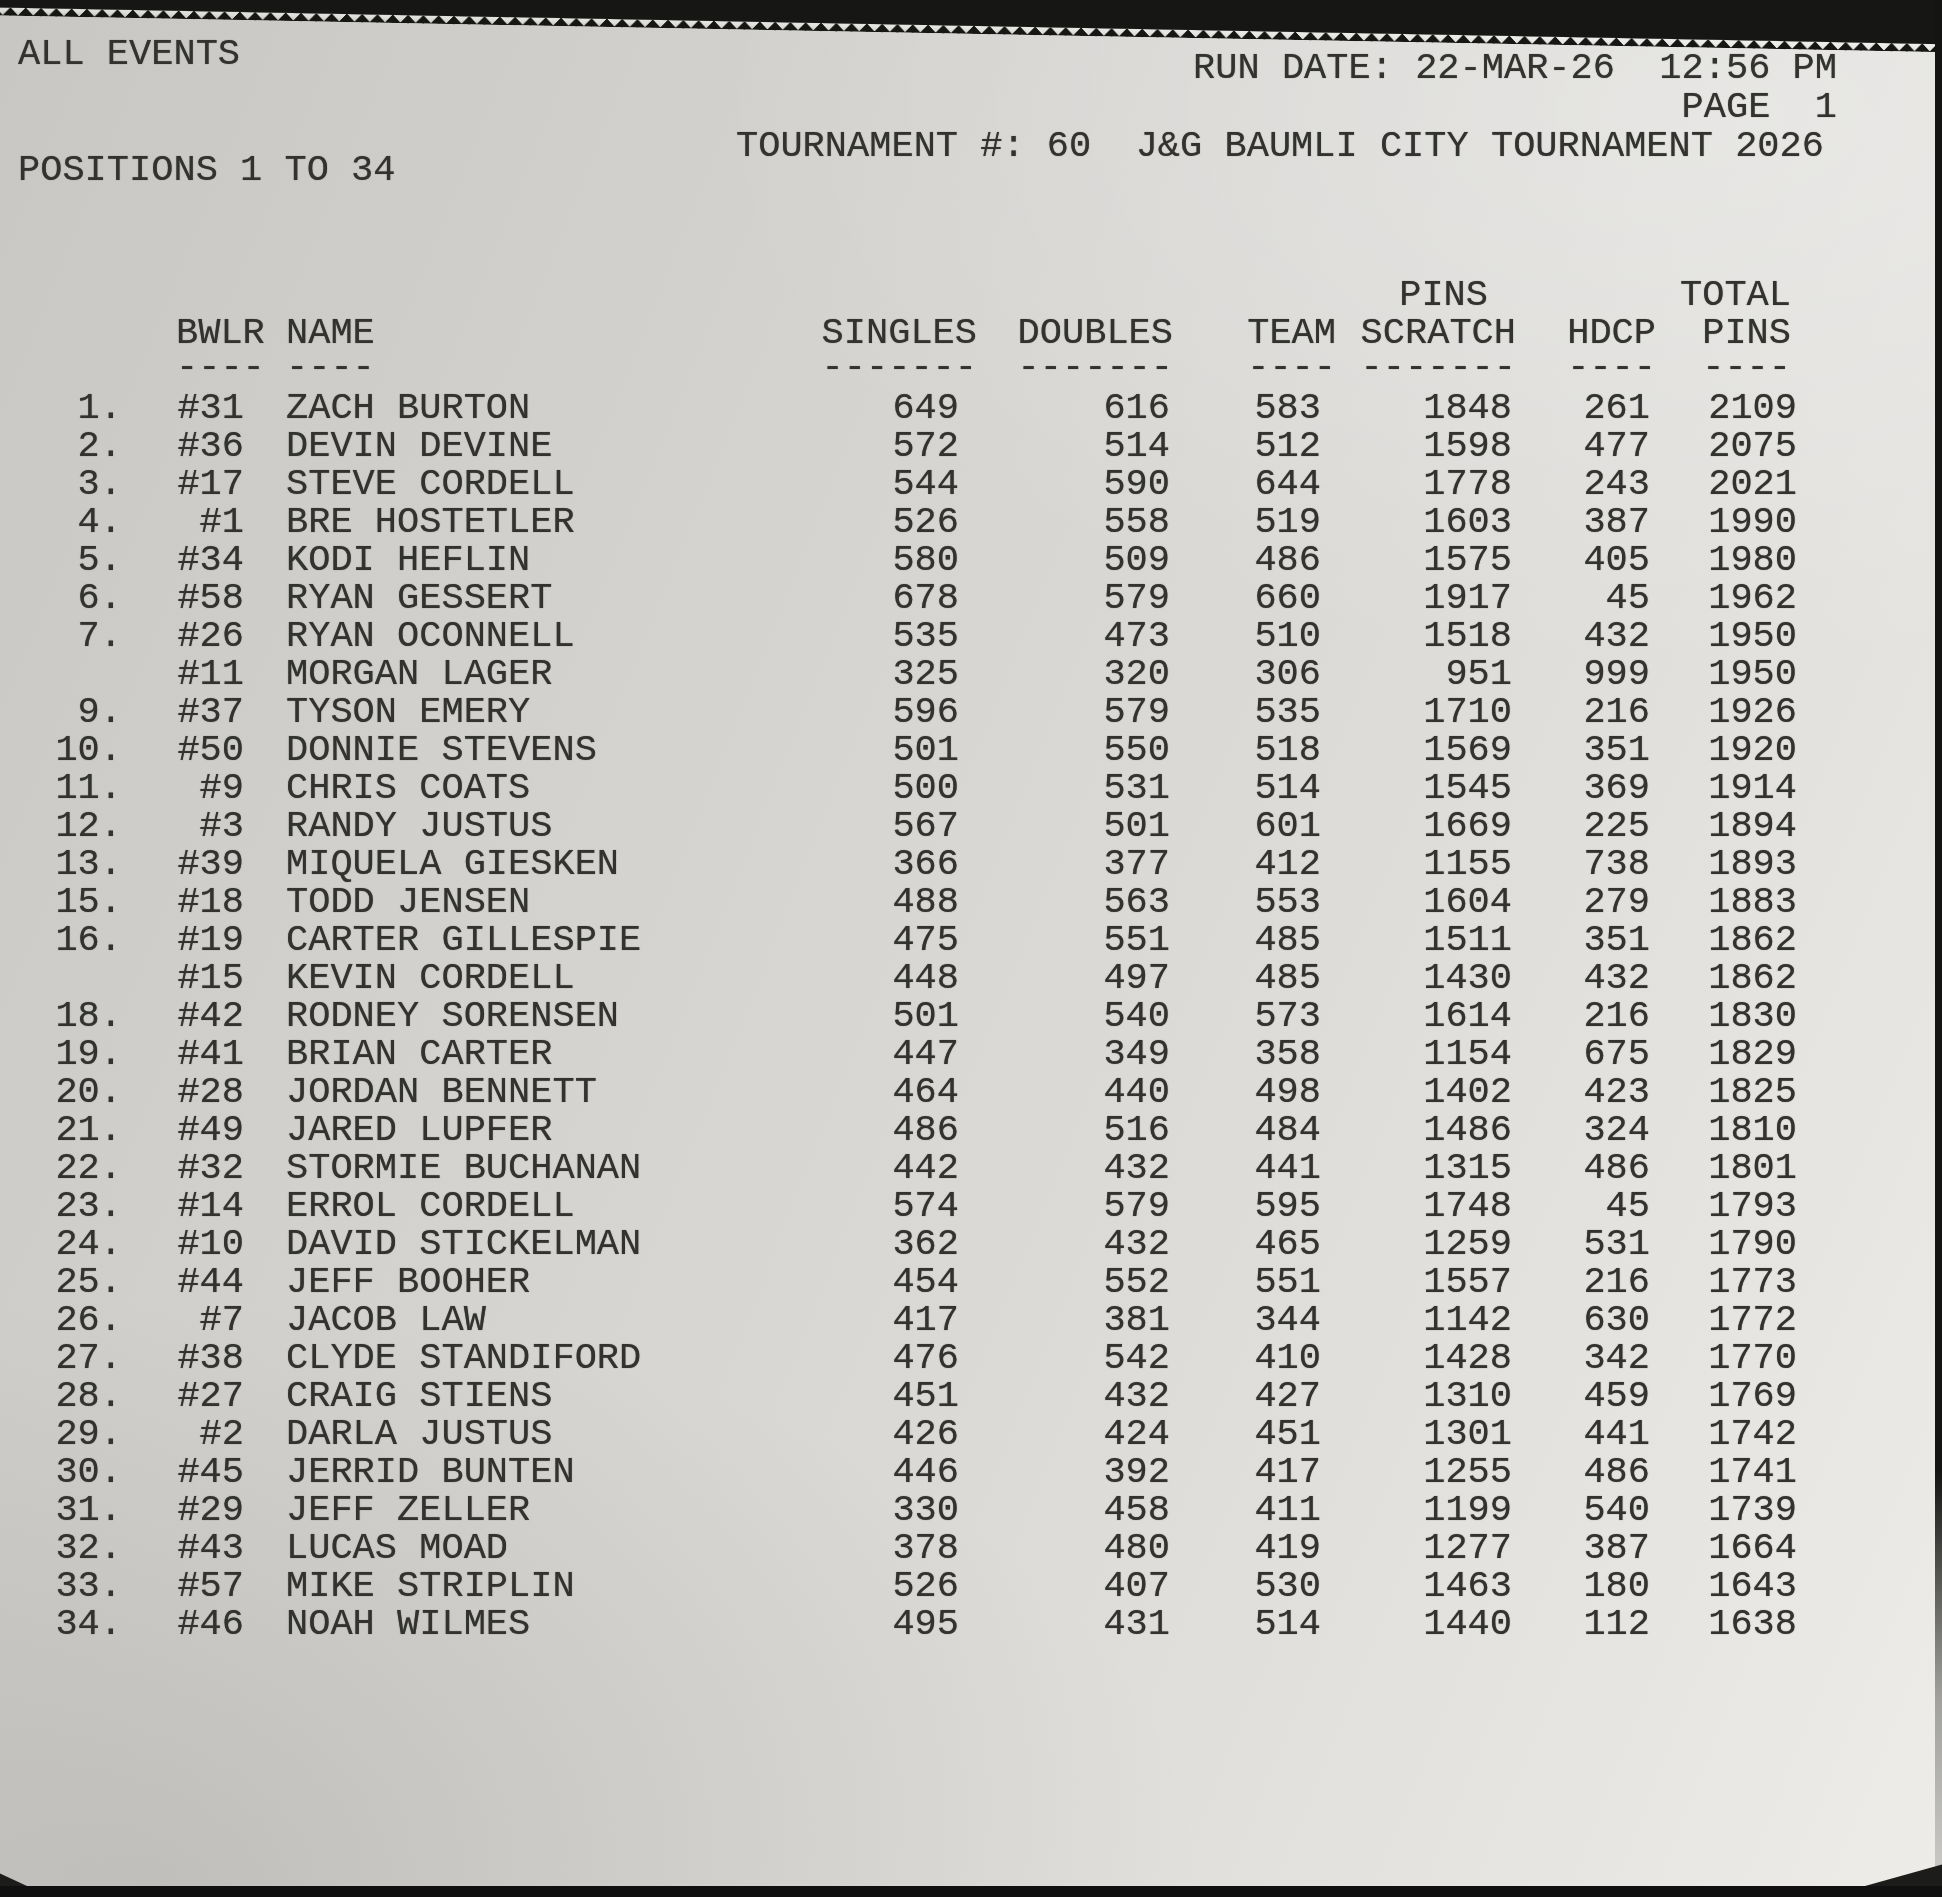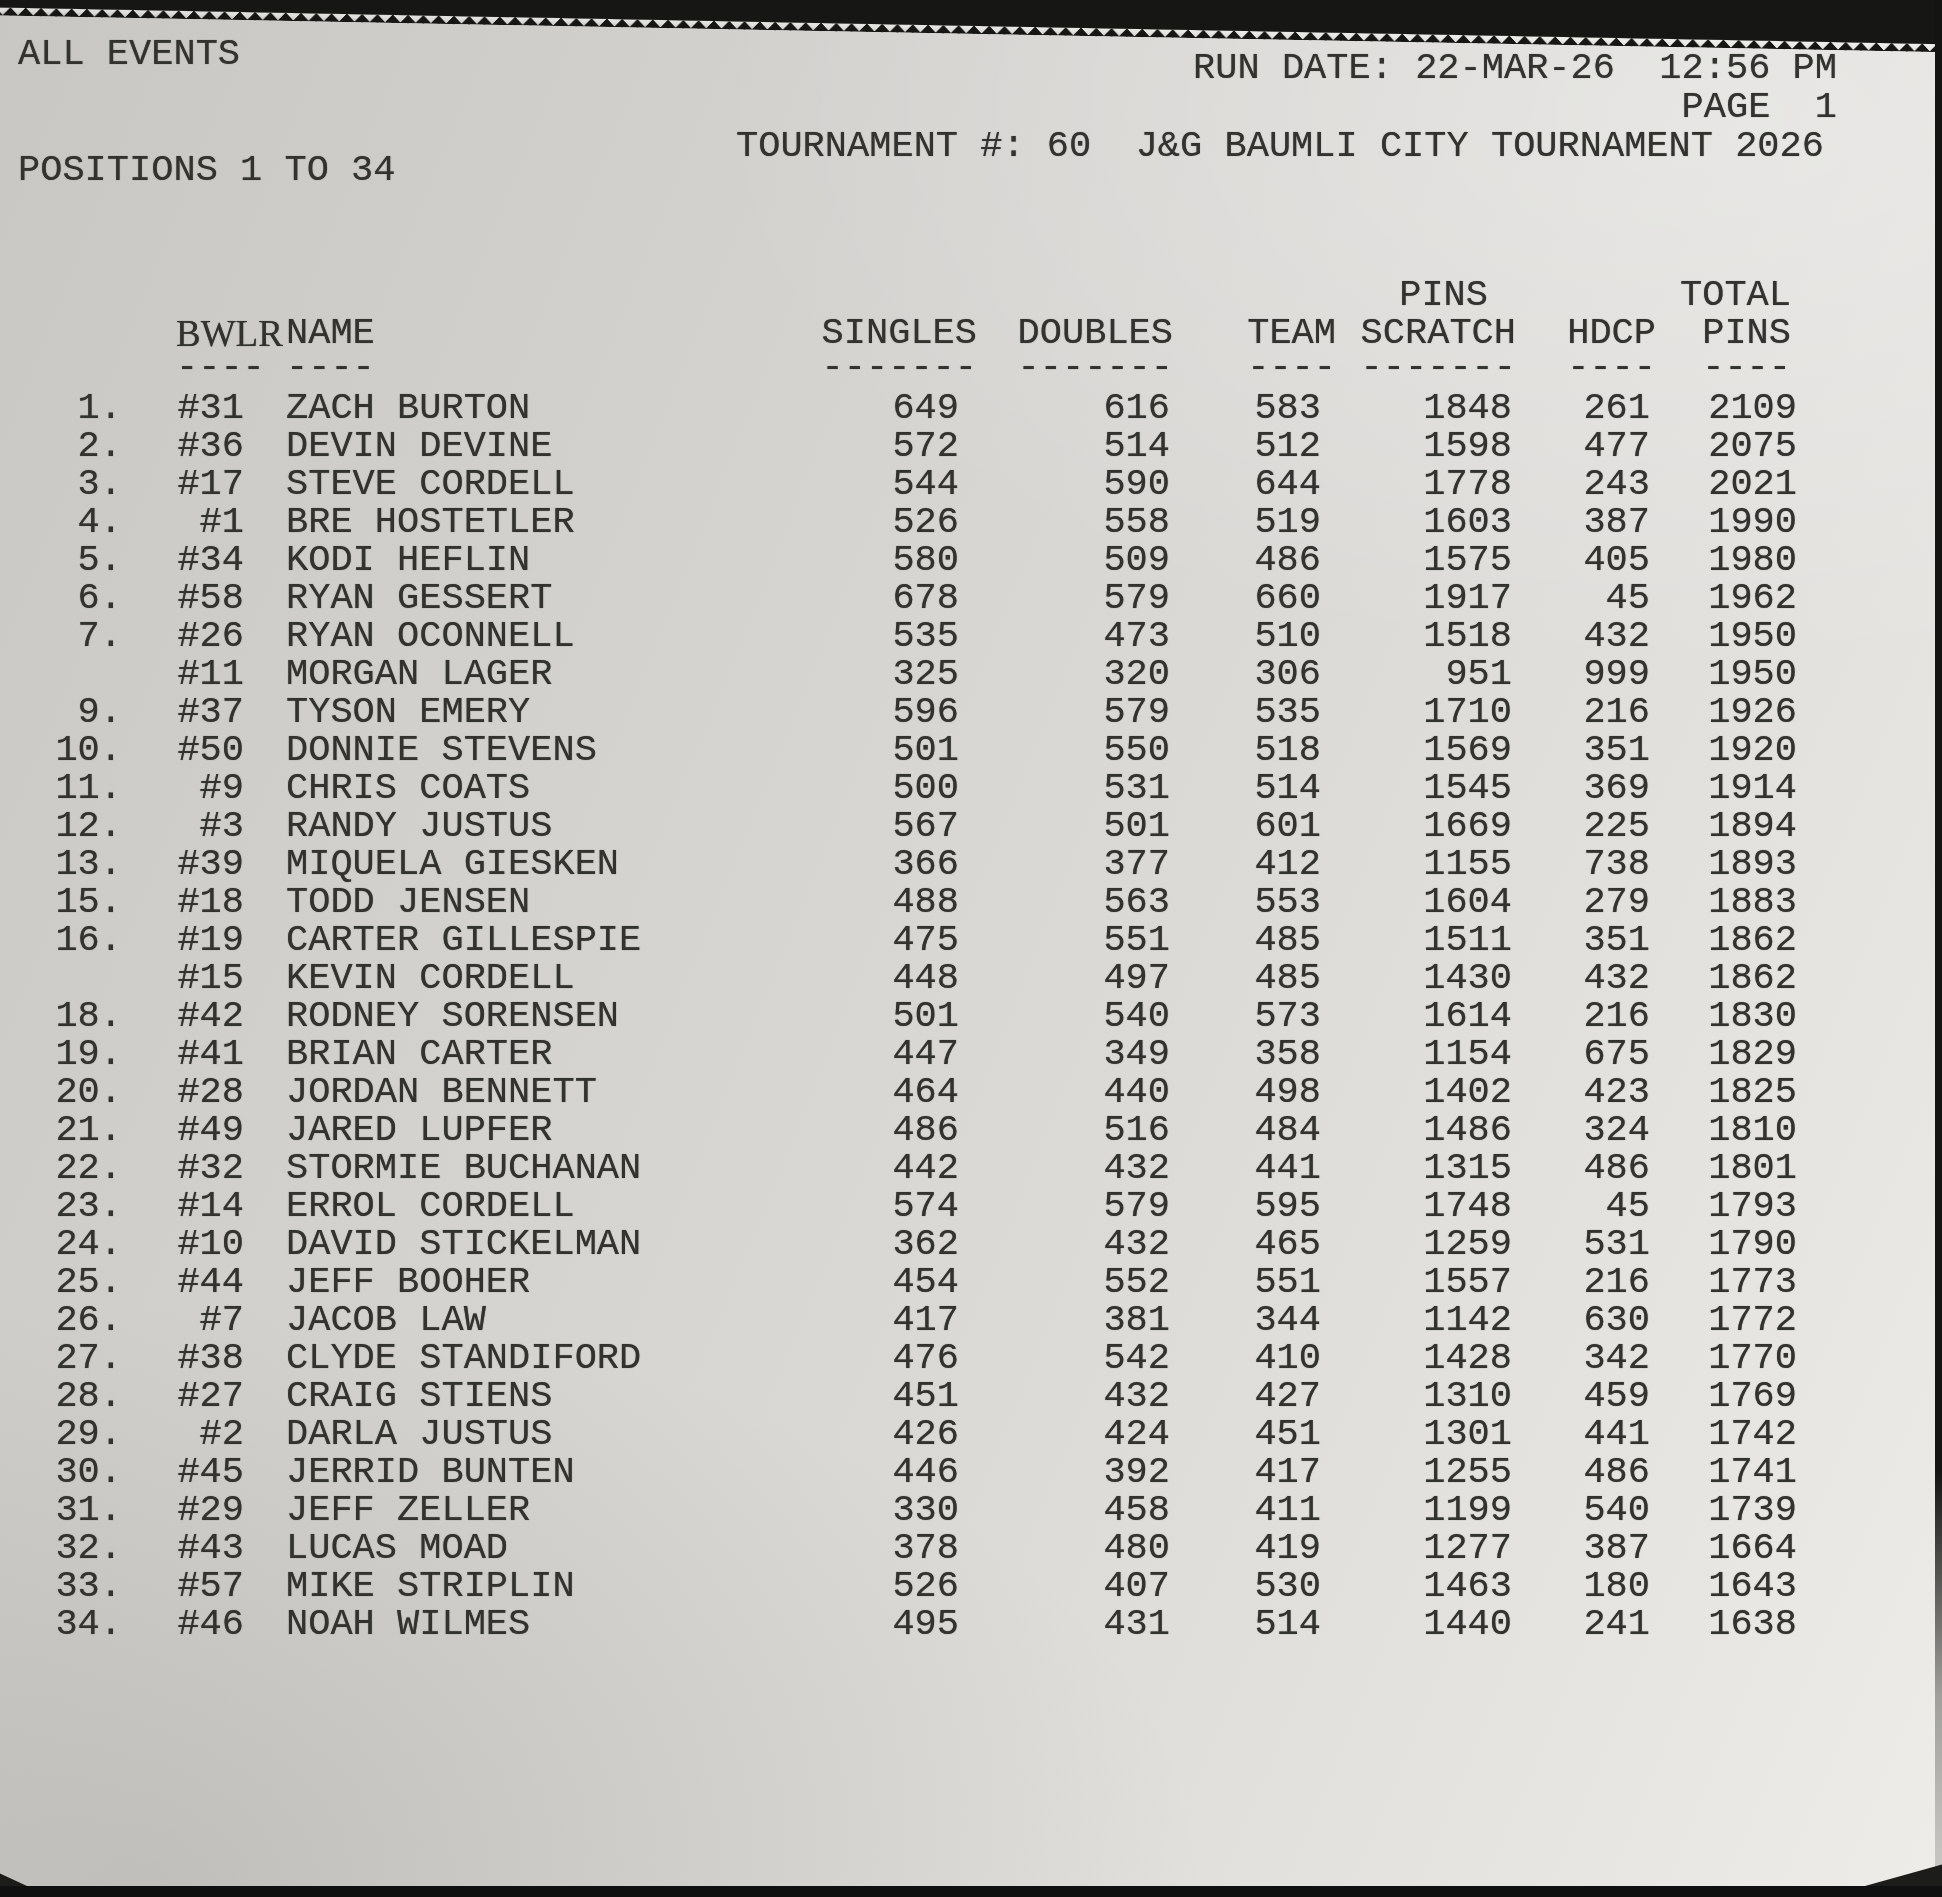--- a/index.html
+++ b/index.html
@@ -82,21 +82,21 @@
 
   <div class="line" style="left:18px;top:36px;">ALL EVENTS</div>
   <div class="line ra" style="left:1121px;top:50px;width:716px;">RUN DATE: 22-MAR-26  12:56 PM</div>
   <div class="line ra" style="left:1481px;top:89px;width:356px;">PAGE  1</div>
   <div class="line" style="left:736px;top:128px;">TOURNAMENT #: 60  J&amp;G BAUMLI CITY TOURNAMENT 2026</div>
   <div class="line" style="left:18px;top:152px;">POSITIONS 1 TO 34</div>
 
   <div class="line ra" style="left:1308px;top:277px;width:180px;">PINS</div>
   <div class="line ra" style="left:1611px;top:277px;width:180px;">TOTAL</div>
 
-  <div class="line" style="left:176px;top:315px;font-family:Liberation Serif, serif;">BWLR</div>
+  <div class="line" style="left:176px;top:315px;">BWLR</div>
   <div class="line" style="left:286px;top:315px;">NAME</div>
   <div class="line ra" style="left:797px;top:315px;width:180px;">SINGLES</div>
   <div class="line ra" style="left:993px;top:315px;width:180px;">DOUBLES</div>
   <div class="line ra" style="left:1156px;top:315px;width:180px;">TEAM</div>
   <div class="line ra" style="left:1336px;top:315px;width:180px;">SCRATCH</div>
   <div class="line ra" style="left:1476px;top:315px;width:180px;">HDCP</div>
   <div class="line ra" style="left:1611px;top:315px;width:180px;">PINS</div>
 
   <div class="line" style="left:176px;top:349px;">----</div>
   <div class="line" style="left:286px;top:349px;">----</div>
@@ -461,21 +461,21 @@
         <span class="cell c-total">1643</span>
       </div>
       <div class="row">
         <span class="cell c-rank">34.</span>
         <span class="cell c-bwlr">#46</span>
         <span class="cell c-name">NOAH WILMES</span>
         <span class="cell c-singles">495</span>
         <span class="cell c-doubles">431</span>
         <span class="cell c-team">514</span>
         <span class="cell c-scratch">1440</span>
-        <span class="cell c-hdcp">241</span>
+        <span class="cell c-hdcp">112</span>
         <span class="cell c-total">1638</span>
       </div>
     </div>
 
   <div class="top-strip">
       <div class="teeth"></div>
     </div>
   <div class="edge-right"></div>
   <div class="corner-bl"></div>
   <div class="corner-br"></div>

